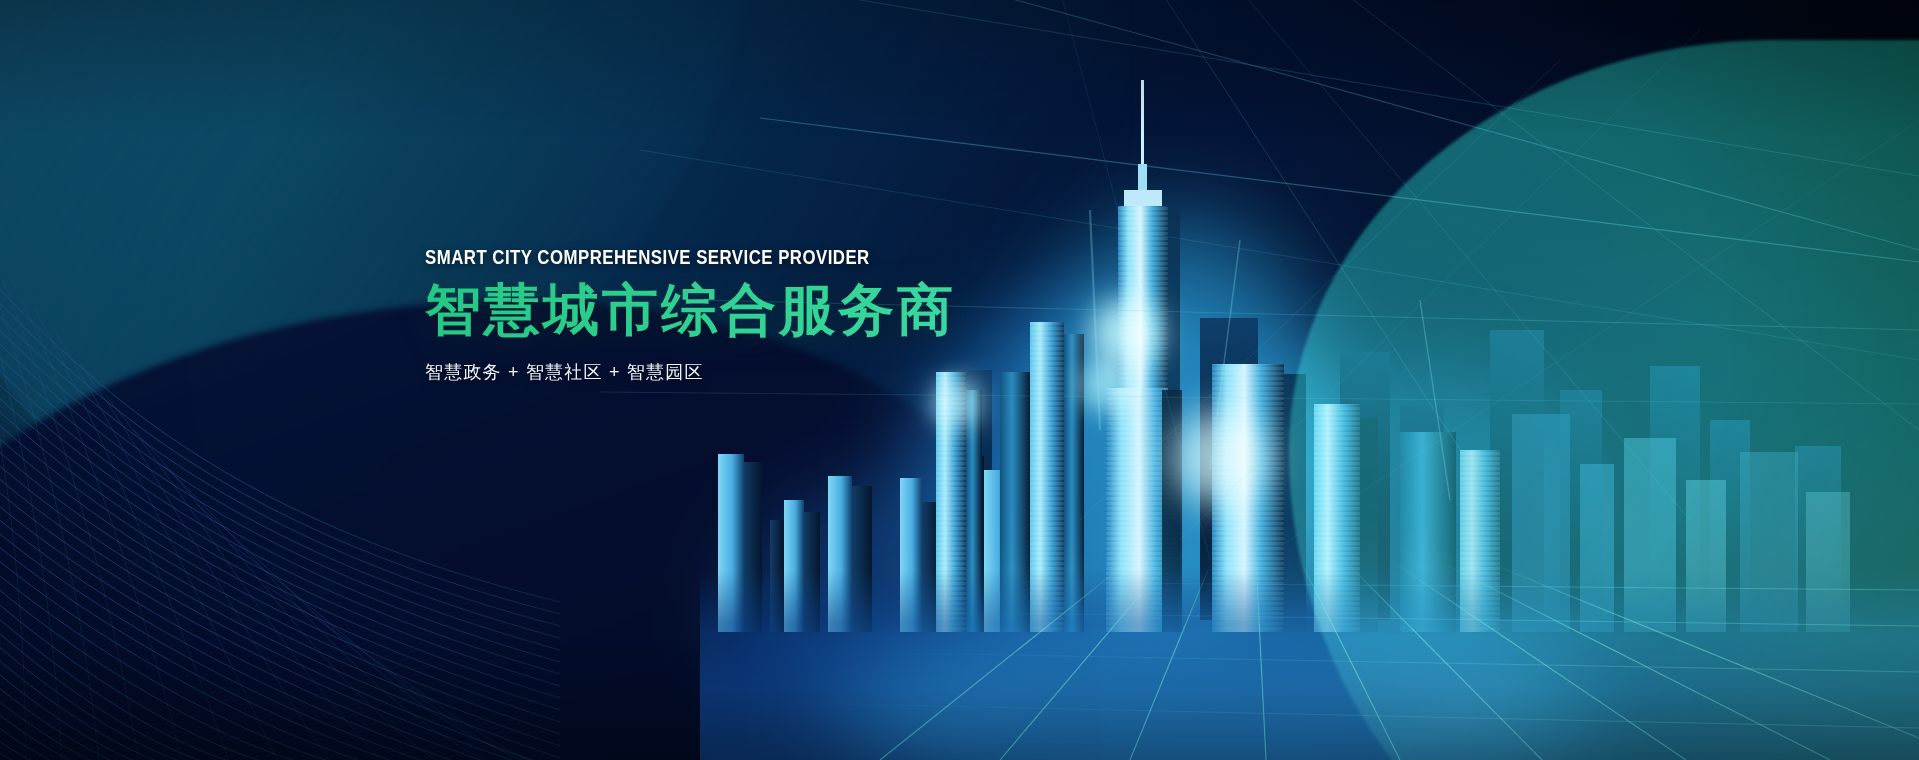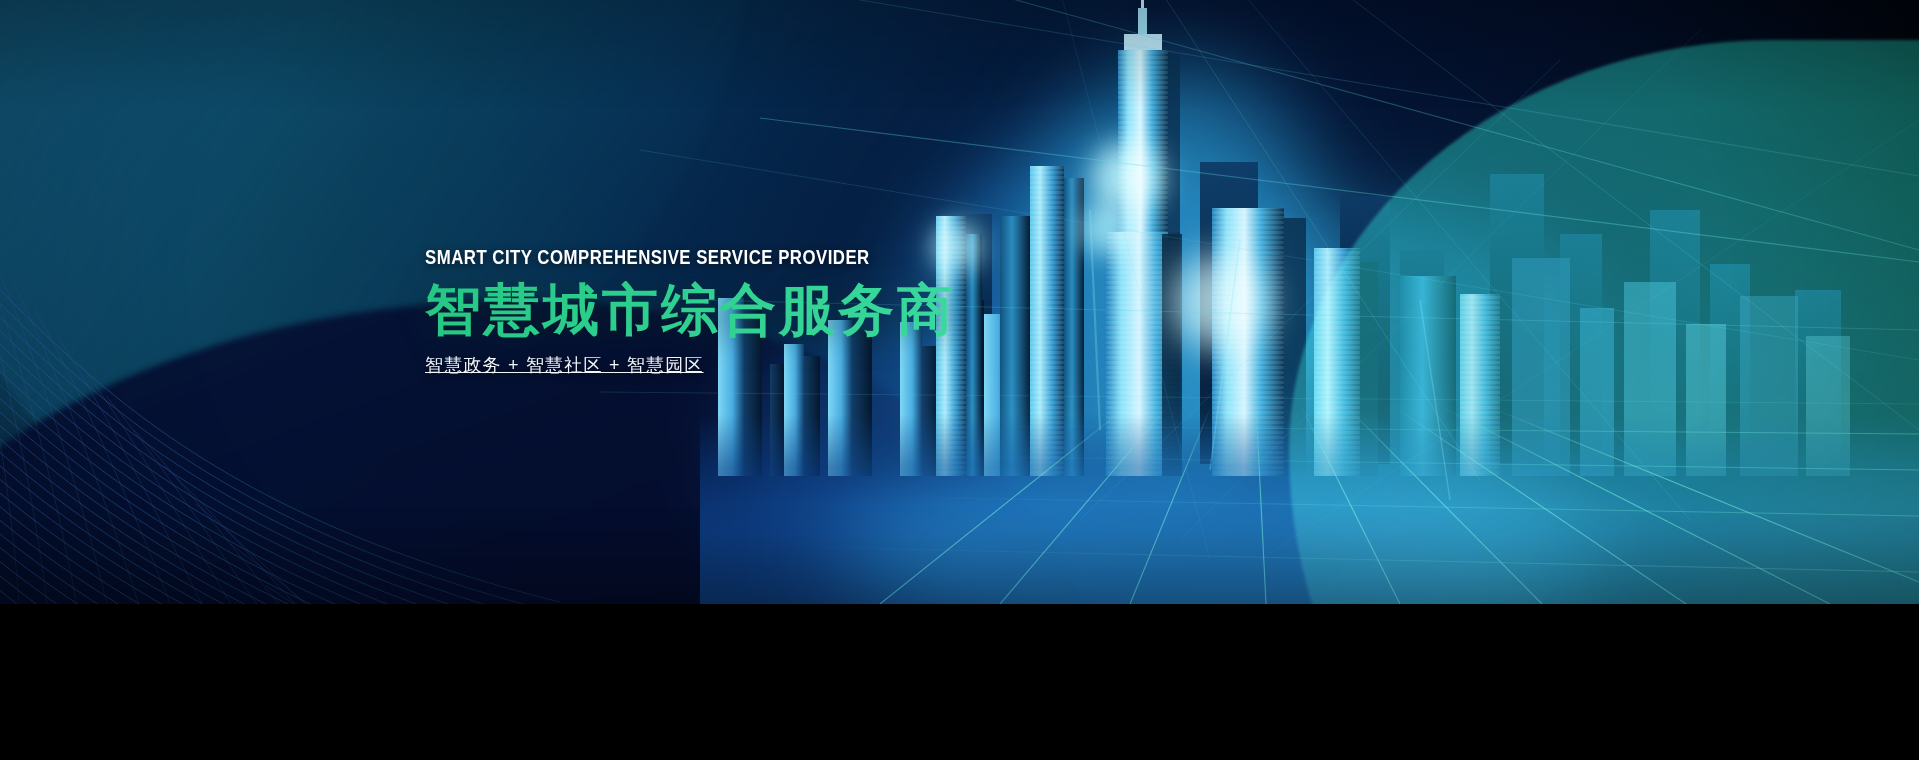--- a/index.html
+++ b/index.html
@@ -1,19 +1,19 @@
 <!DOCTYPE html>
 <html><head>
 <meta charset="utf-8">
 <style>
   html,body{margin:0;padding:0;background:#000;}
   body{width:1919px;height:760px;overflow:hidden;font-family:"Liberation Sans",sans-serif;}
 
   #banner{
-    position:relative;width:1919px;height:604px;overflow:hidden;
+    position:relative;width:1919px;height:760px;overflow:hidden;
     background:#0369a1;
   }
 
   
   .bg-base{
     position:absolute;inset:0;
     background:
       radial-gradient(ellipse 900px 620px at 78% 58%, rgba(8,40,80,.55) 0%, rgba(2,10,30,0) 70%),
       linear-gradient(105deg,#0b3352 0%, #093447 16%, #05244a 32%, #041a3e 46%, #031233 60%, #020a22 76%, #01060f 92%, #000308 100%);
   }
@@ -100,24 +100,23 @@
     font-size:56px;font-weight:700;line-height:1.04;letter-spacing:3px;
     white-space:nowrap;
     color:#2ecc8b;
     background:linear-gradient(95deg,#25c883 0%, #31d293 42%, #3ad9a0 72%, #46dfae 100%);
     -webkit-background-clip:text;background-clip:text;
     -webkit-text-fill-color:transparent;
     filter:drop-shadow(0 3px 14px rgba(8,40,40,.55));
     text-decoration:underline;
   }
   .subline{
-    margin-top:17px;
+    margin-top:24px;
     color:#f2f6fb;font-size:18px;letter-spacing:1.2px;white-space:nowrap;line-height:1;
     text-shadow:0 2px 9px rgba(0,0,0,.60);
-    text-decoration:underline;
   }
 </style>
 </head>
 <body>
 
 <div id="banner">
 
   <div class="bg-base"></div>
   <div class="tl-wash2"></div>
   <div class="tl-wash"></div>

